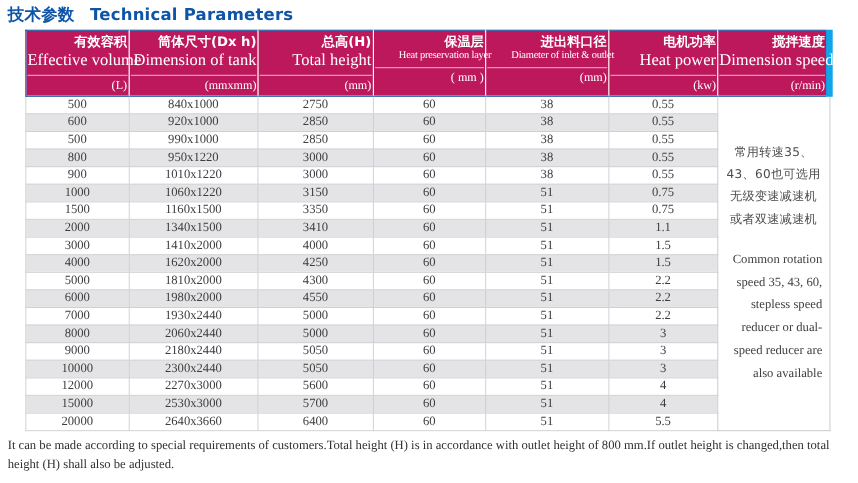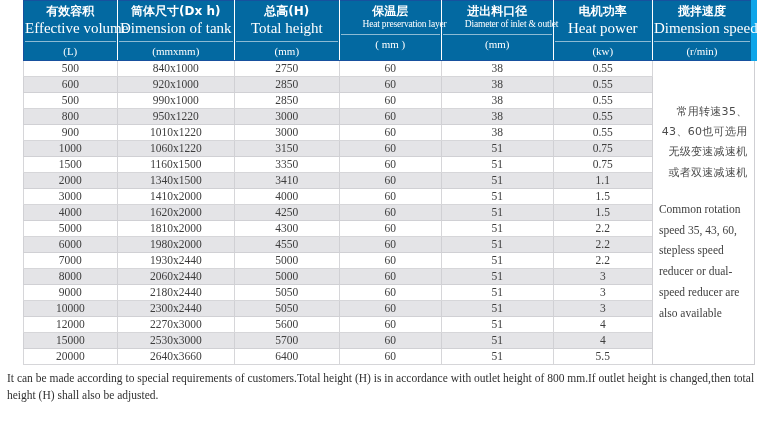--- a/index.html
+++ b/index.html
@@ -13,23 +13,23 @@
     padding:4px 0 4px 7px; font-size:15px; font-weight:bold; color:#0e55a8;
     letter-spacing:0.2px;
   }
   .title .zh { margin-right:14px; }
   
   .table-wrap { margin:0 23px; }
   table { width:734px; border-collapse:collapse; table-layout:fixed; }
   col.c1{width:12.8%} col.c2{width:16.1%} col.c3{width:14.3%}
   col.c4{width:14.0%} col.c5{width:15.3%} col.c6{width:13.6%} col.c7{width:13.9%}
   thead th {
-    background:#0369a1; color:#ffffff; font-weight:normal;
+    background:#be185d; color:#ffffff; font-weight:normal;
     border:1px solid #17519e; border-right:1px solid #ffffff;
-    padding:3px 1px 2px 1px; vertical-align:top; height:52px;
+    padding:3px 1px 2px 1px; vertical-align:top; height:52px;text-align:right;
   }
   thead th:last-child { border-right:6px solid #0ea5e9; }
   .h-zh { font-size:12px; font-weight:bold; line-height:1.25; white-space:nowrap; }
   .h-en { font-family:"Liberation Serif", serif; font-size:15px; line-height:1.25; white-space:nowrap; }
   th.compact .h-en { font-size:9.5px; letter-spacing:-0.2px;padding-left:22px; }
   .h-unit {
     font-family:"Liberation Serif", serif; font-size:11px; line-height:1.2;
     border-top:1px solid rgba(255,255,255,0.55); margin-top:3px; padding-top:3px;
   }
   tbody td {
@@ -37,39 +37,42 @@
     text-align:center; height:16px; line-height:1; padding:1px 2px;
     border:1px solid #d6d6d9; background:#ffffff;
   }
   tbody tr:nth-child(even) td { background:#e4e4e7; border-color:#d0d0d4; }
   td.speed-cell {
     background:#ffffff !important; vertical-align:middle;
     border:1px solid #cfcfd3; padding:4px 6px;
   }
   .note-zh {
     font-family:"DejaVu Sans", sans-serif; font-size:11px; color:#4c4c4c;
-    line-height:1.85; text-align:right; letter-spacing:0.3px;
+    line-height:1.85; text-align:center; letter-spacing:0.3px;
   }
   .note-en {
     font-family:"Liberation Serif", serif; font-size:11.5px; color:#3f3f3f;
-    line-height:1.8; text-align:left; margin-top:16px;
+    line-height:1.8; text-align:right; margin-top:16px;
   }
   
   .footer { margin:5px 10px 0 7px; }
   .footer-zh { font-size:11px; font-weight:bold; color:#222222; line-height:1.45; }
   .footer-en {
     font-family:"Liberation Serif", serif; font-size:11.5px; color:#303030;
     line-height:1.45; margin-top:2px; max-width:755px;
   }
 </style>
 </head>
 <body>
 
 <div class="page">
 
+  <div class="title">
+    <span class="zh">技术参数</span><span class="en">Technical Parameters</span>
+  </div>
 
   <div class="table-wrap">
     <table>
       <colgroup>
         <col class="c1">
           <col class="c2">
           <col class="c3">
           <col class="c4">
         <col class="c5">
           <col class="c6">

